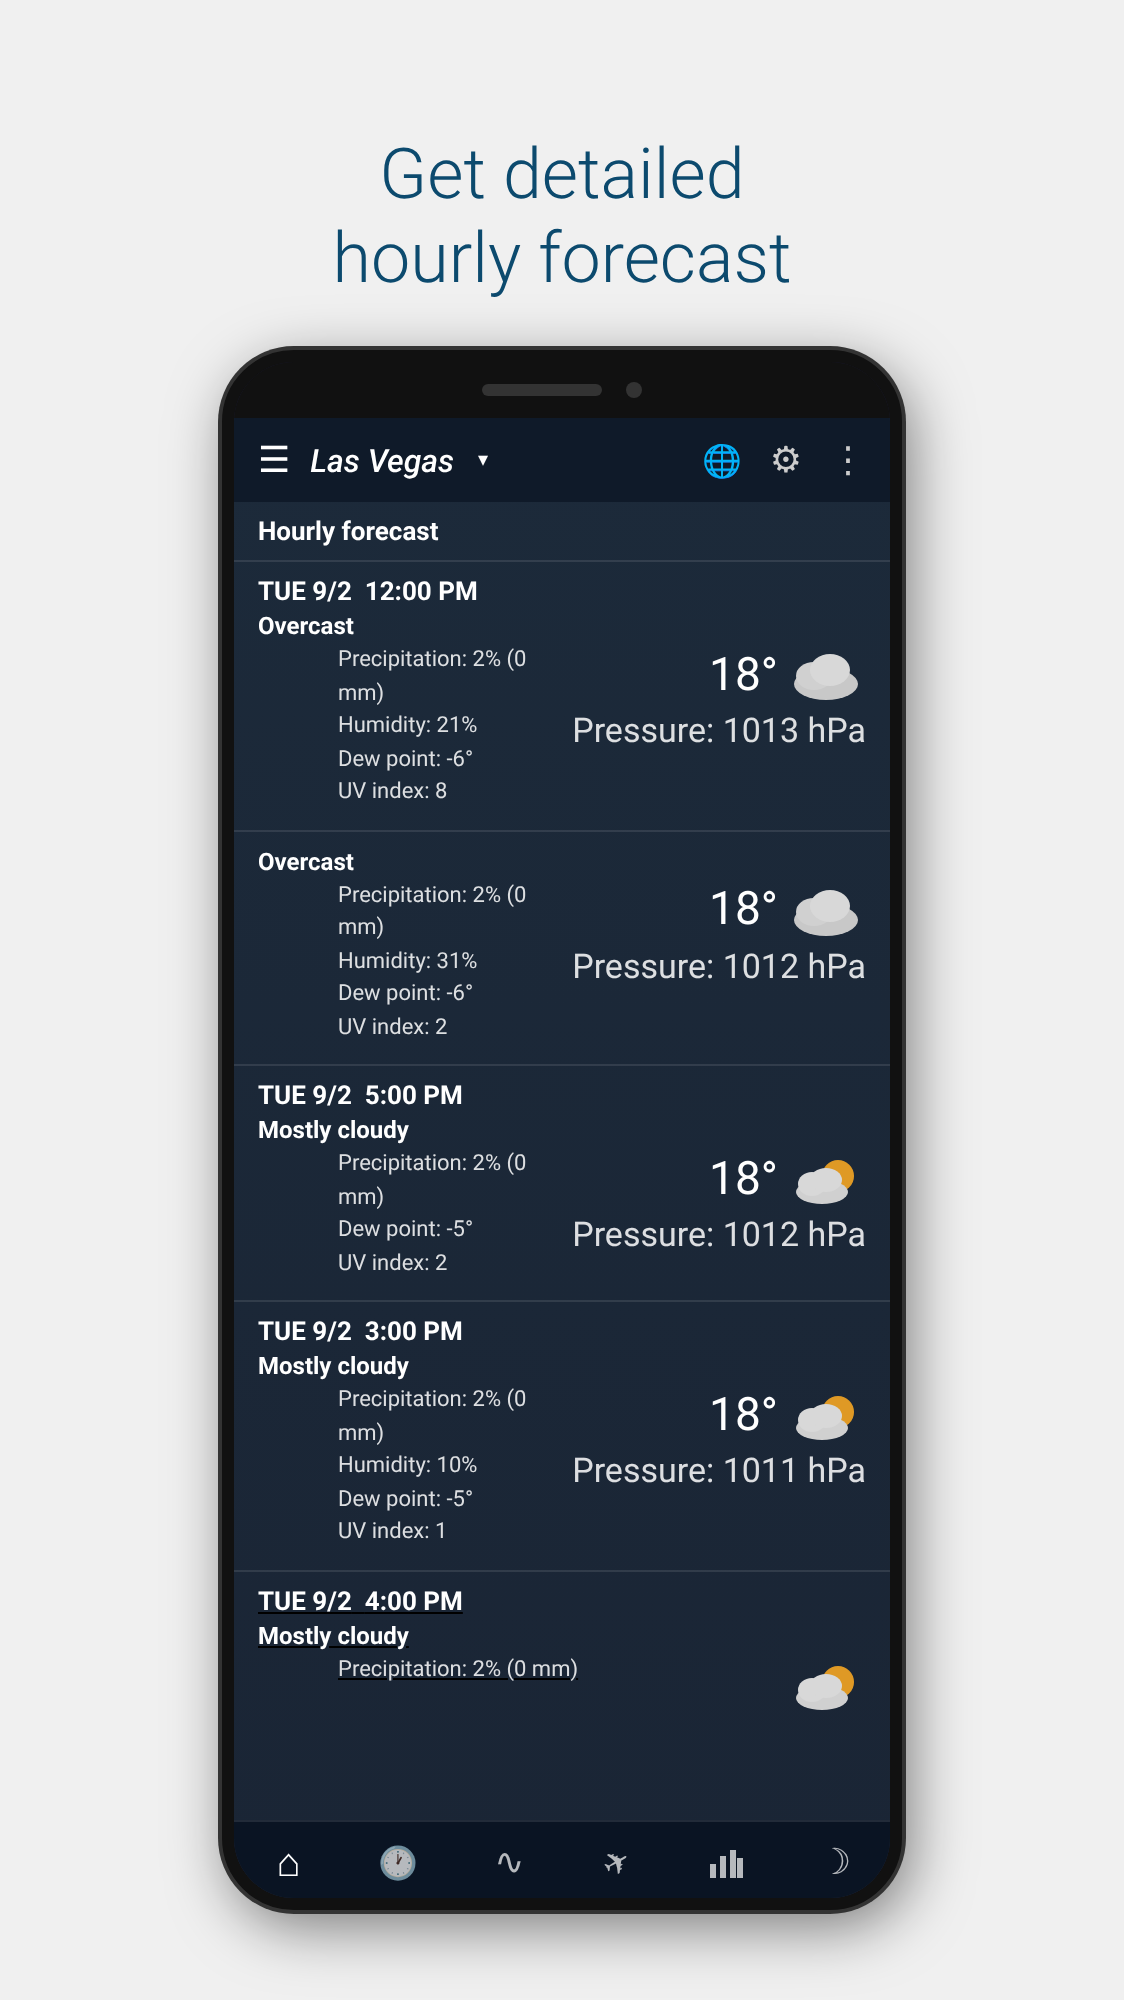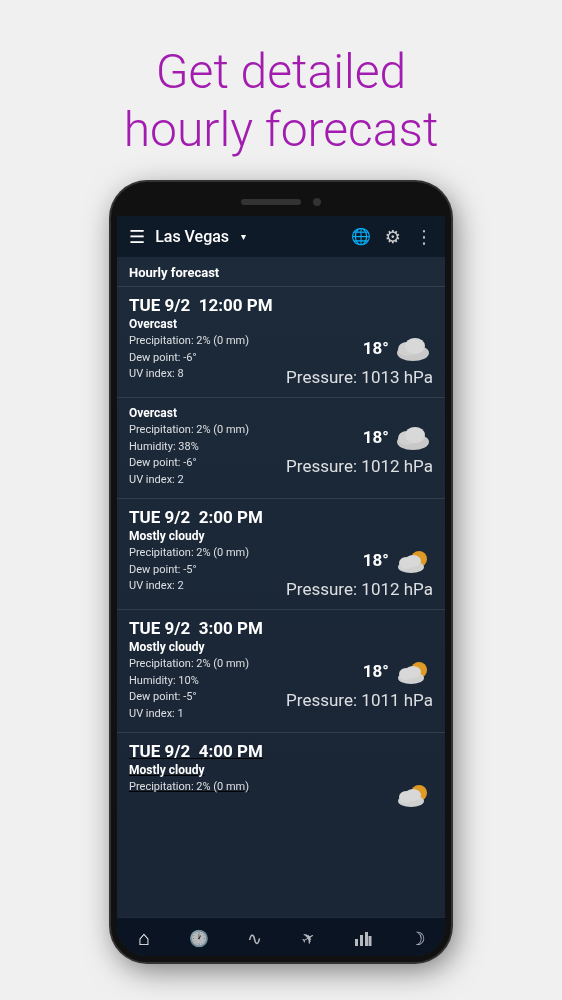--- a/index.html
+++ b/index.html
@@ -9,25 +9,25 @@
       height: 1000px;
       background: #f0f0f0;
       font-family: 'Roboto', Arial, sans-serif;
       display: flex;
       flex-direction: column;
       align-items: center;
       overflow: hidden;
     }
 
     .page-title {
-      font-size: 48px;
+      font-size: 35px;
       font-weight: 300;
-      color: #a21caf;
+      color: #0c4a6e;
       text-align: center;
-      margin-top: 15px;
+      margin-top: 39px;
       line-height: 1.2;
     }
 
     .phone-container {
       margin-top: 24px;
       width: 340px;
       height: 780px;
       background: #1a1a2e;
       border-radius: 36px;
       border: 6px solid #111;
@@ -89,20 +89,21 @@
     .hamburger-icon {
       color: white;
       font-size: 18px;
       cursor: pointer;
     }
 
     .city-name {
       color: white;
       font-size: 16px;
       font-weight: 500;
+      font-style: italic;
     }
 
     .dropdown-arrow {
       color: white;
       font-size: 10px;
       margin-left: 2px;
     }
 
     .header-right {
       display: flex;
@@ -135,60 +136,61 @@
     }
 
     
     .forecast-item {
       padding: 8px 12px 10px;
       border-bottom: 1px solid rgba(255,255,255,0.1);
       flex-shrink: 0;
     }
 
     .forecast-time {
-      font-size: 17px;
+      font-size: 13px;
       font-weight: 700;
       color: white;
       margin-bottom: 2px;
     }
 
     .forecast-condition {
       font-size: 12px;
       font-weight: 700;
       color: white;
       margin-bottom: 2px;
     }
 
     .forecast-body {
       display: flex;
       justify-content: space-between;
       align-items: flex-start;
     }
 
     .forecast-details {
       flex: 1;
+      margin-left: 40px;
     }
 
     .forecast-detail-text {
       font-size: 11px;
       color: rgba(255,255,255,0.85);
       line-height: 1.5;
     }
 
     .forecast-right {
       display: flex;
       flex-direction: column;
       align-items: flex-end;
       gap: 4px;
       min-width: 90px;
     }
 
     .forecast-temp {
-      font-size: 17px;
-      font-weight: 700;
+      font-size: 23px;
+      font-weight: 400;
       color: white;
     }
 
     .forecast-pressure {
       font-size: 17px;
       color: rgba(255,255,255,0.85);
     }
 
     
     .bottom-nav {
@@ -254,20 +256,21 @@
     <div class="forecast-list">
 
       <div class="forecast-item">
         <div class="forecast-time">
           <span>TUE 9/2</span>&nbsp;&nbsp;<span>12:00 PM</span>
         </div>
         <div class="forecast-condition">Overcast</div>
         <div class="forecast-body">
           <div class="forecast-details">
             <div class="forecast-detail-text">Precipitation: 2% (0 mm)</div>
+            <div class="forecast-detail-text">Humidity: 21%</div>
             <div class="forecast-detail-text">Dew point: -6°</div>
             <div class="forecast-detail-text">UV index: 8</div>
           </div>
           <div class="forecast-right">
             <div style="display:flex; align-items:center; gap:4px;">
               <span class="forecast-temp">18°</span>
               <svg width="40" height="30" viewBox="0 0 40 30">
                 <ellipse cx="20" cy="20" rx="16" ry="8" fill="#c8c8c8"></ellipse>
                 <ellipse cx="14" cy="16" rx="9" ry="7" fill="#d0d0d0"></ellipse>
                 <ellipse cx="22" cy="13" rx="10" ry="8" fill="#d8d8d8"></ellipse>
@@ -276,41 +279,41 @@
             <div class="forecast-pressure">Pressure: 1013 hPa</div>
           </div>
         </div>
       </div>
 
       <div class="forecast-item">
         <div class="forecast-condition">Overcast</div>
         <div class="forecast-body">
           <div class="forecast-details">
             <div class="forecast-detail-text">Precipitation: 2% (0 mm)</div>
-            <div class="forecast-detail-text">Humidity: 38%</div>
+            <div class="forecast-detail-text">Humidity: 31%</div>
             <div class="forecast-detail-text">Dew point: -6°</div>
             <div class="forecast-detail-text">UV index: 2</div>
           </div>
           <div class="forecast-right">
             <div style="display:flex; align-items:center; gap:4px;">
               <span class="forecast-temp">18°</span>
               <svg width="40" height="30" viewBox="0 0 40 30">
                 <ellipse cx="20" cy="20" rx="16" ry="8" fill="#c8c8c8"></ellipse>
                 <ellipse cx="14" cy="16" rx="9" ry="7" fill="#d0d0d0"></ellipse>
                 <ellipse cx="22" cy="13" rx="10" ry="8" fill="#d8d8d8"></ellipse>
               </svg>
             </div>
             <div class="forecast-pressure">Pressure: 1012 hPa</div>
           </div>
         </div>
       </div>
 
       <div class="forecast-item">
         <div class="forecast-time">
-          <span>TUE 9/2</span>&nbsp;&nbsp;<span>2:00 PM</span>
+          <span>TUE 9/2</span>&nbsp;&nbsp;<span>5:00 PM</span>
         </div>
         <div class="forecast-condition">Mostly cloudy</div>
         <div class="forecast-body">
           <div class="forecast-details">
             <div class="forecast-detail-text">Precipitation: 2% (0 mm)</div>
             <div class="forecast-detail-text">Dew point: -5°</div>
             <div class="forecast-detail-text">UV index: 2</div>
           </div>
           <div class="forecast-right">
             <div style="display:flex; align-items:center; gap:4px;">

